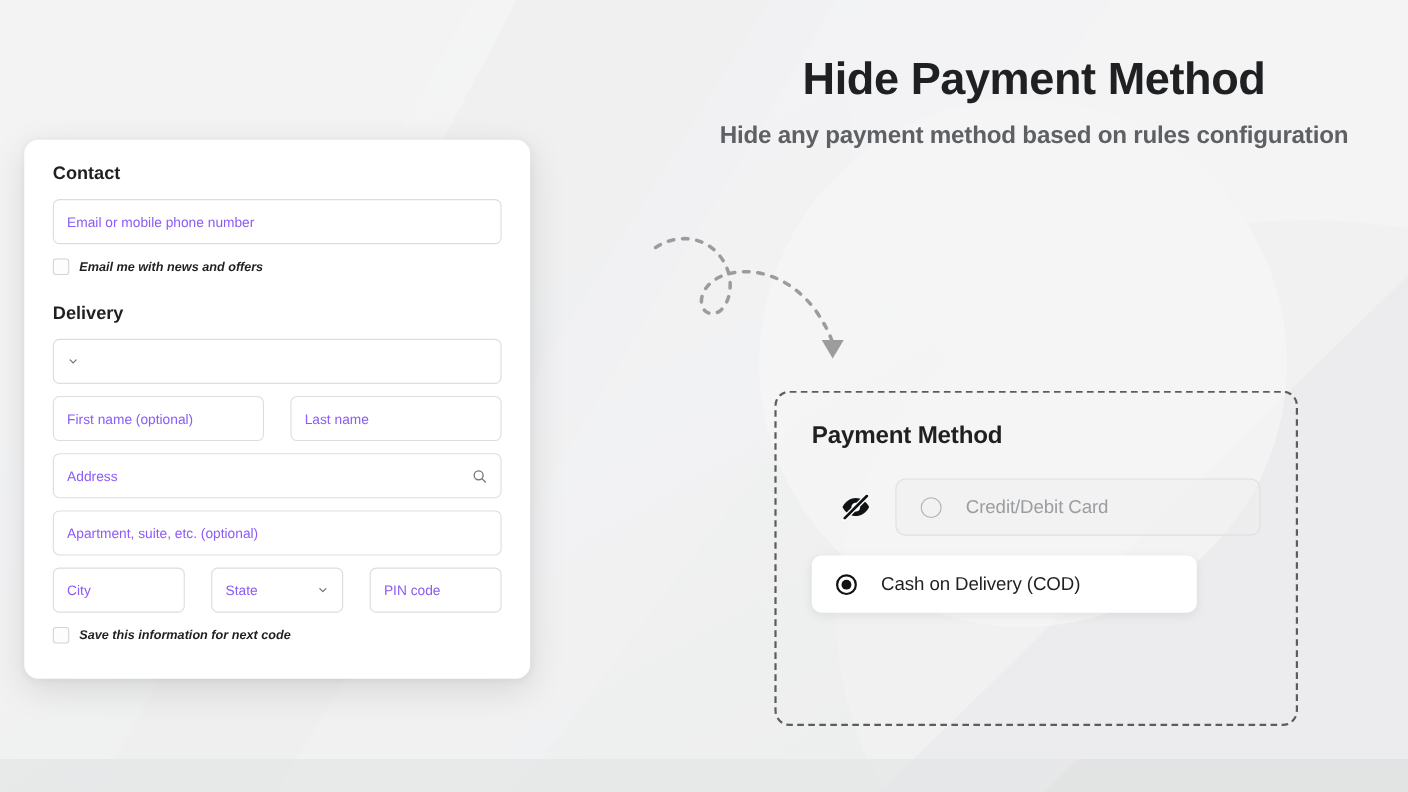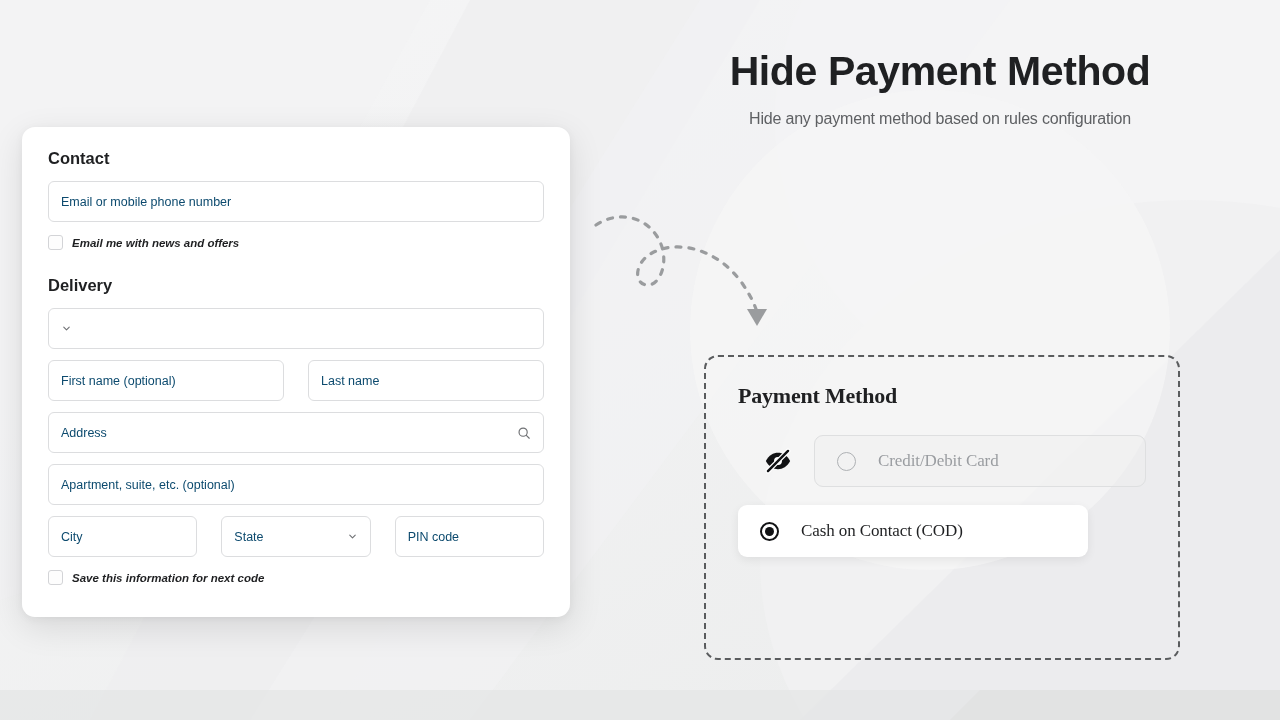--- a/index.html
+++ b/index.html
@@ -30,31 +30,31 @@
   }
   .header h1 {
     font-size:41px;
     font-weight:bold;
     letter-spacing:-0.4px;
     color:#1f2022;
     line-height:1.15;
   }
   .header .sub {
     margin-top:15px;
-    font-size:16px;
-    font-weight:400;
+    font-size:22px;
+    font-weight:700;
     color:#5e6063;
     letter-spacing:-0.2px;
   }
 
   
   .checkout-card {
     position:absolute;
     left:22px; top:127px;
-    width:548px; height:490px;
+    width:460px; height:490px;
     background:#ffffff;
     border-radius:13px;
     box-shadow:0 10px 34px rgba(0,0,0,0.11), 0 2px 8px rgba(0,0,0,0.05);
     padding:22px 26px;
     z-index:6;
   }
   .sec-title {
     font-size:16.5px;
     font-weight:bold;
     color:#1f2022;
@@ -64,21 +64,21 @@
 
   .field {
     height:41px;
     border:1px solid #dcdddf;
     border-radius:6px;
     background:#fff;
     display:flex;
     align-items:center;
     padding:0 12px;
     font-size:12.5px;
-    color:#0c4a6e;
+    color:#8b5cf6;
     position:relative;
   }
   .field .ph { flex:1; white-space:nowrap; overflow:hidden; }
   .row { display:flex; gap:24px; margin-top:11px; }
   .row > * { flex:1; }
 
   .chev {
     width:11px; height:11px;
     flex:0 0 auto;
     color:#6f7174;
@@ -114,21 +114,20 @@
 
   
   .payment-panel {
     position:absolute;
     left:704px; top:355px;
     width:476px; height:305px;
     border:2px dashed #5a5c5e;
     border-radius:14px;
     z-index:5;
     padding:26px 32px;
-    font-family:Liberation Serif, serif;
   }
   .pm-title {
     font-size:22px;
     font-weight:bold;
     color:#1f2022;
     letter-spacing:-0.2px;
     margin-bottom:26px;
   }
   .pm-list { display:flex; flex-direction:column; }
 
@@ -307,20 +306,20 @@
           <line x1="3.4" y1="20.6" x2="20.6" y2="3.4" stroke="currentColor" stroke-width="2.1"></line>
         </svg>
         <div class="pm-option faded">
           <span class="radio"></span>
           <span class="lbl">Credit/Debit Card</span>
         </div>
       </div>
 
       <div class="pm-option solid">
         <span class="radio checked"></span>
-        <span class="lbl">Cash on Contact (COD)</span>
+        <span class="lbl">Cash on Delivery (COD)</span>
       </div>
 
 
     </div>
   </div>
 
 </div>
 
 </body></html>

